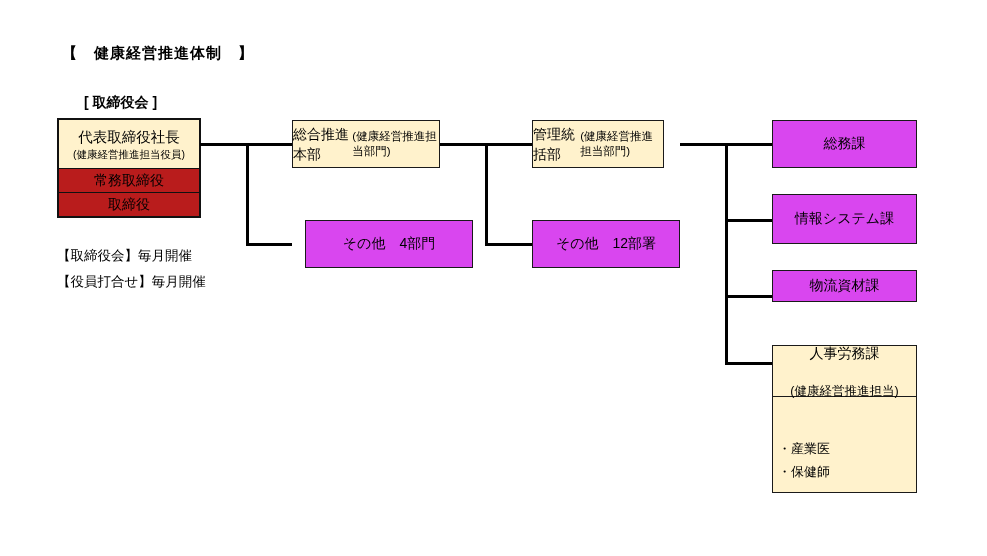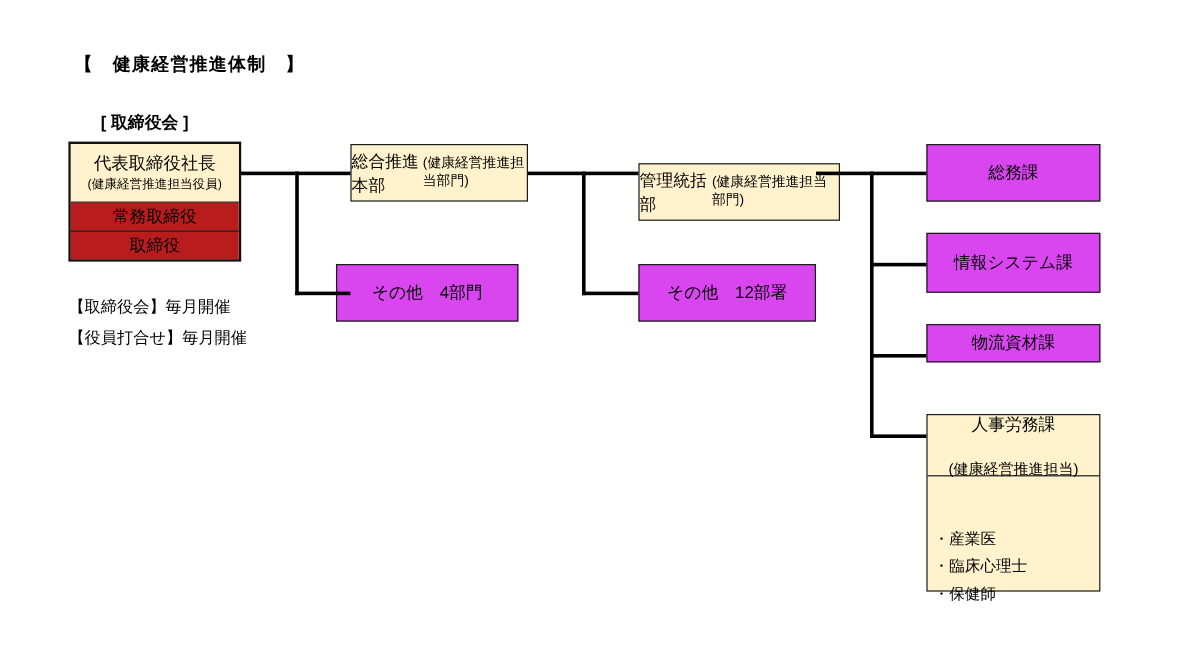--- a/index.html
+++ b/index.html
@@ -19,22 +19,22 @@
 
   
   .obox{position:absolute;box-sizing:border-box;border:1.5px solid #1a1a1a;display:flex;flex-direction:row;justify-content:center;align-items:center;}
   .obox.cream{background:#FFF2CC;}
   .obox.blue{background:#d946ef;}
   .obox .l1{font-size:14px;line-height:20px;}
   .obox .l2{font-size:11.5px;line-height:15px;}
   .obox.single{font-size:14px;}
 
   .b-hq   {left:292px;top:120px;width:148px;height:48px;}
-  .b-oth4 {left:280px;top:220px;width:152px;height:48px;}
-  .b-mgmt {left:532px;top:136px;width:168px;height:48px;}
+  .b-oth4 {left:305px;top:220px;width:168px;height:48px;}
+  .b-mgmt {left:532px;top:120px;width:132px;height:48px;}
   .b-oth12{left:532px;top:220px;width:148px;height:48px;}
   .b-gen  {left:772px;top:120px;width:145px;height:48px;}
   .b-info {left:772px;top:194px;width:145px;height:50px;}
   .b-log  {left:772px;top:270px;width:145px;height:32px;}
 
   
   .hrbox{position:absolute;left:772px;top:345px;width:145px;height:148px;box-sizing:border-box;border:1.5px solid #1a1a1a;background:#FFF2CC;display:flex;flex-direction:column;}
   .hrbox .hd{height:50px;border-bottom:1.5px solid #1a1a1a;display:flex;flex-direction:column;justify-content:center;align-items:center;flex:none;gap:20px;}
   .hrbox .hd .l1{font-size:14px;line-height:19px;}
   .hrbox .hd .l2{font-size:12.5px;line-height:16px;}
@@ -95,21 +95,20 @@
   <div class="obox blue single b-info">情報システム課</div>
   <div class="obox blue single b-log">物流資材課</div>
 
   <div class="hrbox">
     <div class="hd">
       <div class="l1">人事労務課</div>
       <div class="l2">(健康経営推進担当)</div>
     </div>
     <div class="members">
       <div class="m">・産業医</div>
-      <div class="m">・臨床心理士</div>
       <div class="m">・保健師</div>
     </div>
   </div>
 
   <div class="ln c-left-hq"></div>
   <div class="ln c-drop1"></div>
   <div class="ln c-oth4"></div>
   <div class="ln c-hq-mgmt"></div>
   <div class="ln c-drop2"></div>
   <div class="ln c-oth12"></div>

